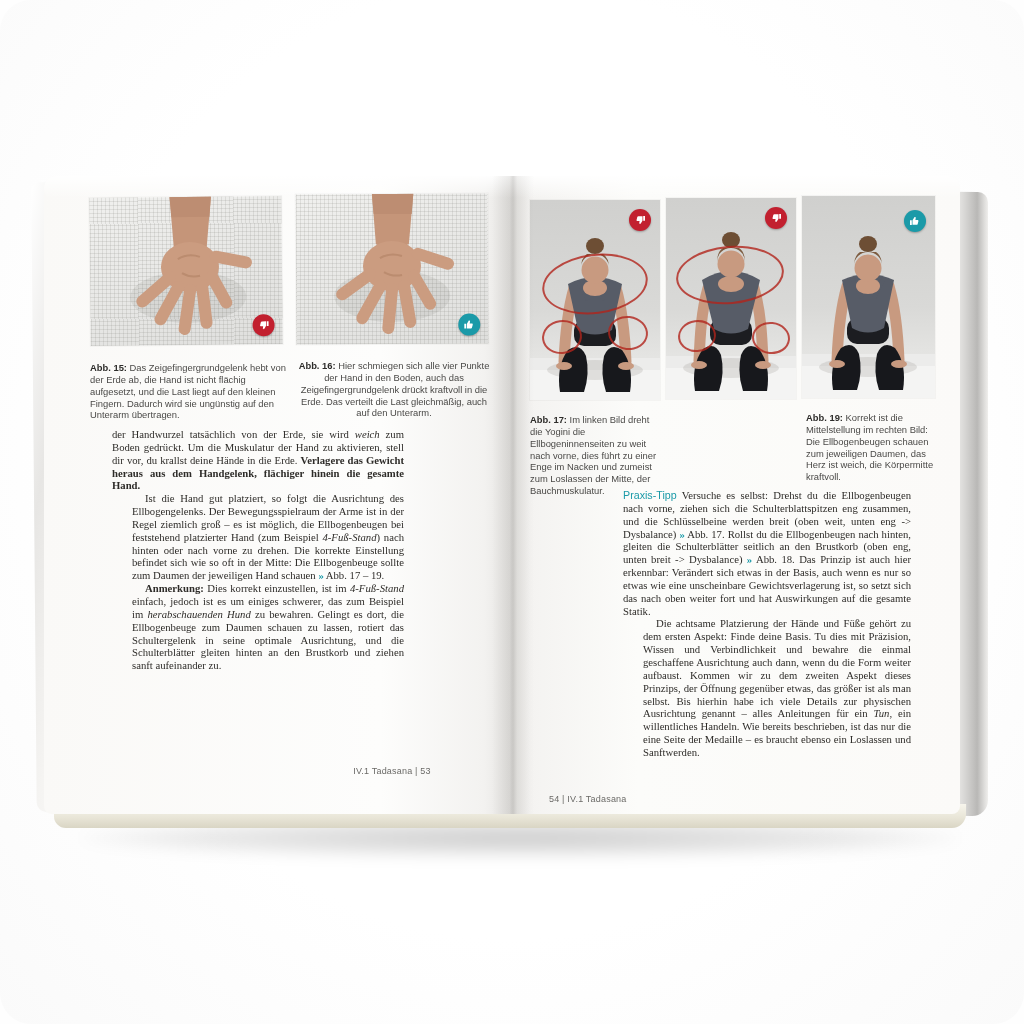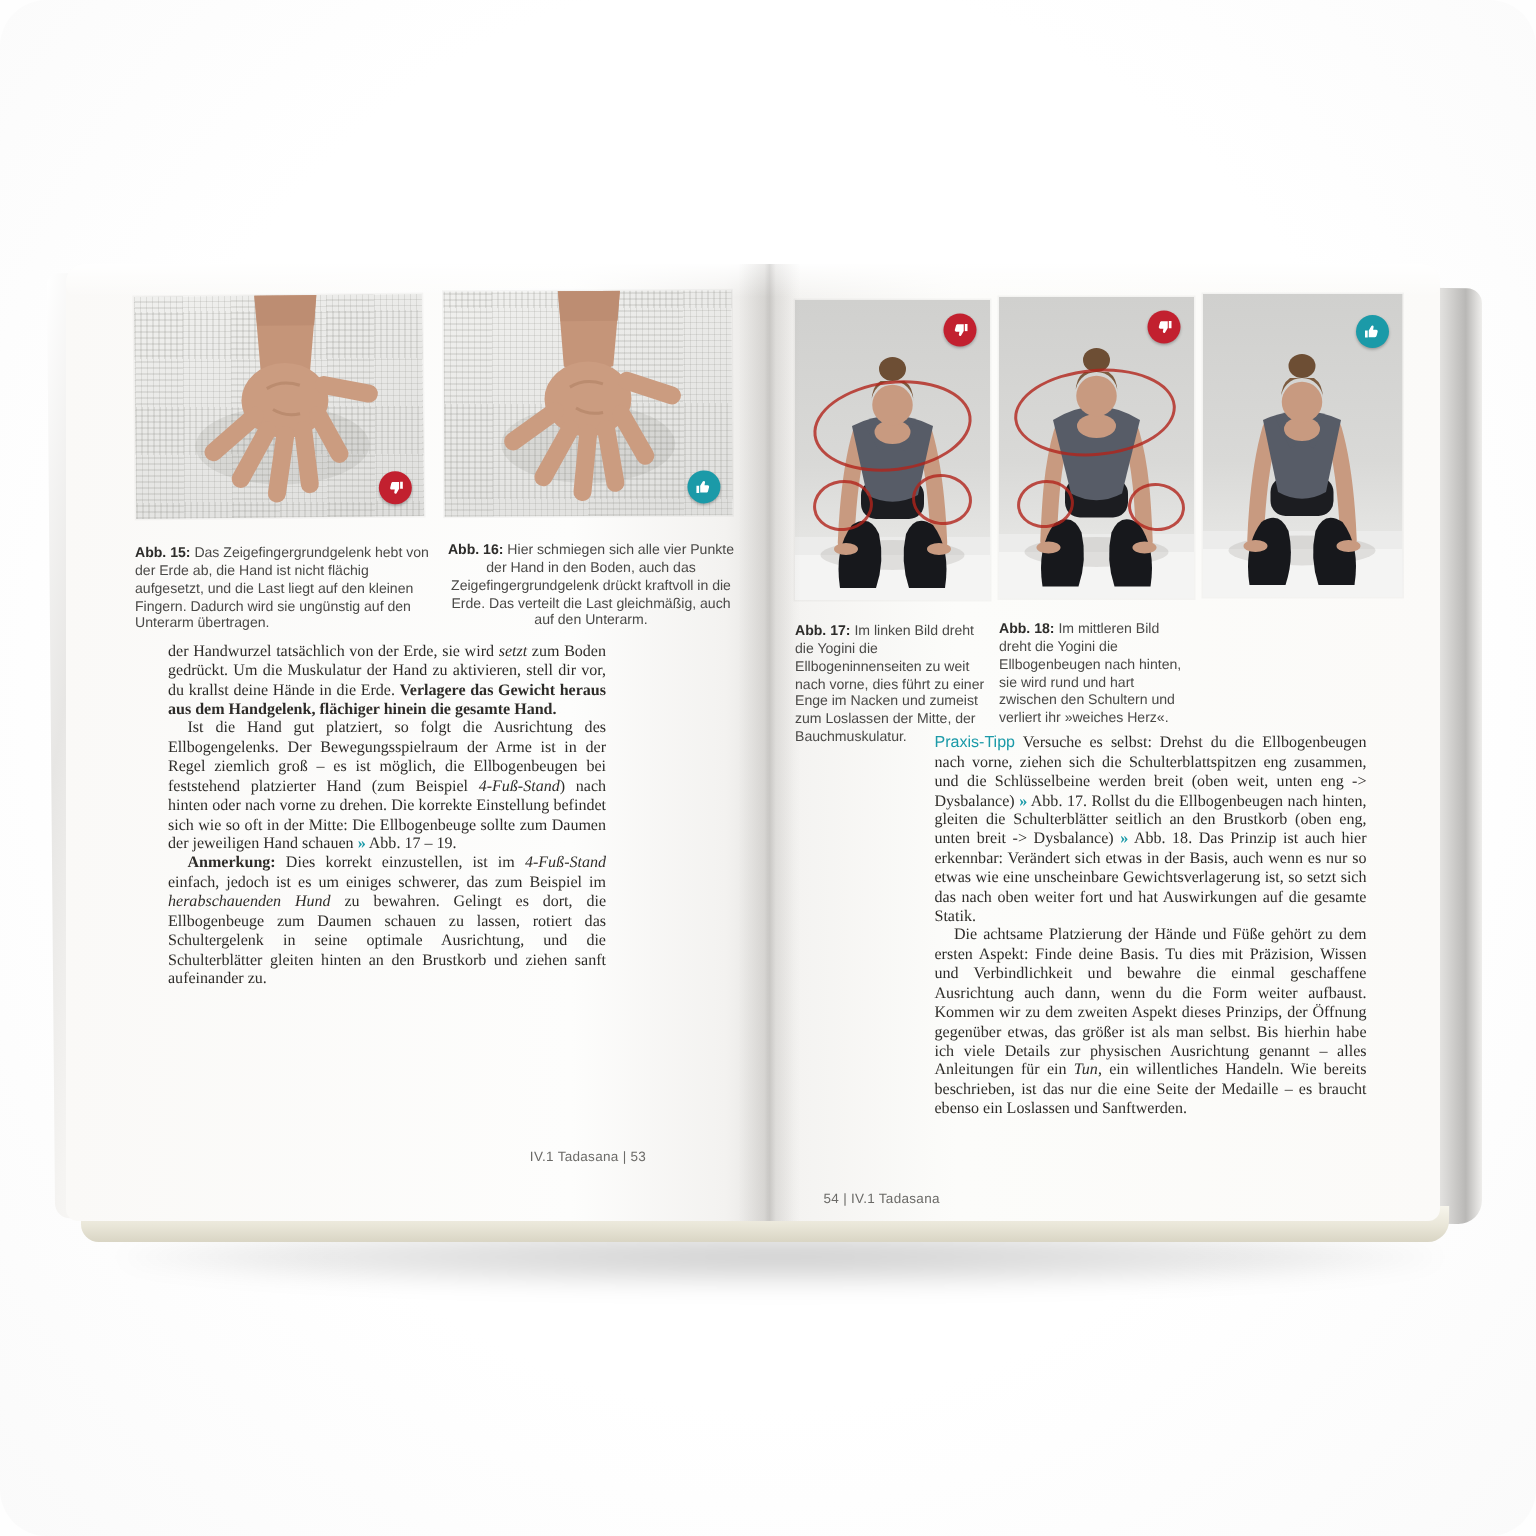--- a/index.html
+++ b/index.html
@@ -51,21 +51,21 @@
   .badge svg{position:static;}
   .ann{position:absolute;border:2px solid rgba(178,36,28,.8);border-radius:50%;z-index:2;}
 
   
   .cap{position:absolute;z-index:2;font-size:9.4px;line-height:11.7px;color:#4a4947;
        font-family:"Liberation Sans",sans-serif;}
   .cap b{color:#2d2c2a;}
   .bodytext{position:absolute;z-index:2;font-family:"Liberation Serif",serif;
        font-size:10.7px;line-height:12.85px;color:#2e2c29;text-align:justify;}
   .bodytext p{margin:0;}
-  .bodytext p.ind{text-indent:13px;}
+  .bodytext p.ind{text-indent:13px;margin-left:20px;}
   .bodytext em{font-style:italic;}
   .bodytext strong{font-weight:700;}
   .mark{color:#1b9aa8;font-weight:700;}
   .tip{color:#1b9aa8;font-weight:400;font-family:"Liberation Sans",sans-serif;}
   .footer{position:absolute;z-index:2;font-size:9px;color:#6b6a67;letter-spacing:.2px;
        font-family:"Liberation Sans",sans-serif;}
 </style>
 </head>
 <body>
 
@@ -138,21 +138,21 @@
   <p class="cap" style="left:90px;top:353px;width:196px;">
     <b>Abb. 15:</b>
     <span>Das Zeigefingergrundgelenk hebt von der Erde ab, die Hand ist nicht flächig aufgesetzt, und die Last liegt auf den kleinen Fingern. Dadurch wird sie ungünstig auf den Unterarm übertragen.</span>
   </p>
   <p class="cap" style="left:296px;top:351px;width:196px;text-align:center;">
     <b>Abb. 16:</b>
     <span>Hier schmiegen sich alle vier Punkte der Hand in den Boden, auch das Zeigefingergrundgelenk drückt kraftvoll in die Erde. Das verteilt die Last gleichmäßig, auch auf den Unterarm.</span>
   </p>
 
   <div class="bodytext" style="left:112px;top:428px;width:292px;">
-    <p>der Handwurzel tatsächlich von der Erde, sie wird <em>setzt</em> zum Boden gedrückt. Um die Muskulatur der Hand zu aktivieren, stell dir vor, du krallst deine Hände in die Erde. <strong>Verlagere das Gewicht heraus aus dem Handgelenk, flächiger hinein die gesamte Hand.</strong></p>
+    <p>der Handwurzel tatsächlich von der Erde, sie wird <em>weich</em> zum Boden gedrückt. Um die Muskulatur der Hand zu aktivieren, stell dir vor, du krallst deine Hände in die Erde. <strong>Verlagere das Gewicht heraus aus dem Handgelenk, flächiger hinein die gesamte Hand.</strong></p>
     <p class="ind">Ist die Hand gut platziert, so folgt die Ausrichtung des Ellbogengelenks. Der Bewegungsspielraum der Arme ist in der Regel ziemlich groß – es ist möglich, die Ellbogenbeugen bei feststehend platzierter Hand (zum Beispiel <em>4-Fuß-Stand</em>) nach hinten oder nach vorne zu drehen. Die korrekte Einstellung befindet sich wie so oft in der Mitte: Die Ellbogenbeuge sollte zum Daumen der jeweiligen Hand schauen <span class="mark">»</span> Abb. 17 – 19.</p>
     <p class="ind"><strong>Anmerkung:</strong> Dies korrekt einzustellen, ist im <em>4-Fuß-Stand</em> einfach, jedoch ist es um einiges schwerer, das zum Beispiel im <em>herabschauenden Hund</em> zu bewahren. Gelingt es dort, die Ellbogenbeuge zum Daumen schauen zu lassen, rotiert das Schultergelenk in seine optimale Ausrichtung, und die Schulterblätter gleiten hinten an den Brustkorb und ziehen sanft aufeinander zu.</p>
   </div>
 
   <div class="footer" style="left:317px;top:766px;width:150px;text-align:center;">IV.1 Tadasana | 53</div>
 
   <div class="fig studio" style="left:530px;top:200px;width:130px;height:200px;">
     <svg width="130" height="200" viewBox="0 0 130 200">
       <rect x="0" y="158" width="130" height="42" fill="#ececeb"></rect>
       <rect x="0" y="170" width="130" height="30" fill="#f4f4f3"></rect>
@@ -245,23 +245,23 @@
           <path d="M2 10.5h3.6V20H2z"></path>
           <path d="M7 19.6h8.2c1.1 0 2-.75 2.2-1.8l1.5-5.6c.3-1.2-.6-2.4-1.9-2.4h-4.2l.7-3.9c.2-1-.6-1.9-1.6-1.9-.6 0-1.1.3-1.4.8L7 10.6z"></path>
         </svg>
     </div>
   </div>
 
   <p class="cap" style="left:530px;top:405px;width:128px;">
     <b>Abb. 17:</b>
     <span>Im linken Bild dreht die Yogini die Ellbogeninnenseiten zu weit nach vorne, dies führt zu einer Enge im Nacken und zumeist zum Loslassen der Mitte, der Bauchmuskulatur.</span>
   </p>
-  <p class="cap" style="left:666px;top:404px;width:128px;">
-    <b>Abb. 18:</b>
-    <span>Im mittleren Bild dreht die Yogini die Ellbogenbeugen nach hinten, sie wird rund und hart zwischen den Schultern und verliert ihr »weiches Herz«.</span>
+  <p class="cap" style="left:806px;top:403px;width:130px;">
+    <b>Abb. 19:</b>
+    <span>Korrekt ist die Mittelstellung im rechten Bild: Die Ellbogenbeugen schauen zum jeweiligen Daumen, das Herz ist weich, die Körpermitte kraftvoll.</span>
   </p>
 
   <div class="bodytext" style="left:623px;top:489px;width:288px;">
     <p><span class="tip">Praxis-Tipp</span> Versuche es selbst: Drehst du die Ellbogenbeugen nach vorne, ziehen sich die Schulterblattspitzen eng zusammen, und die Schlüsselbeine werden breit (oben weit, unten eng -&gt; Dysbalance) <span class="mark">»</span> Abb. 17. Rollst du die Ellbogenbeugen nach hinten, gleiten die Schulterblätter seitlich an den Brustkorb (oben eng, unten breit -&gt; Dysbalance) <span class="mark">»</span> Abb. 18. Das Prinzip ist auch hier erkennbar: Verändert sich etwas in der Basis, auch wenn es nur so etwas wie eine unscheinbare Gewichtsverlagerung ist, so setzt sich das nach oben weiter fort und hat Auswirkungen auf die gesamte Statik.</p>
     <p class="ind">Die achtsame Platzierung der Hände und Füße gehört zu dem ersten Aspekt: Finde deine Basis. Tu dies mit Präzision, Wissen und Verbindlichkeit und bewahre die einmal geschaffene Ausrichtung auch dann, wenn du die Form weiter aufbaust. Kommen wir zu dem zweiten Aspekt dieses Prinzips, der Öffnung gegenüber etwas, das größer ist als man selbst. Bis hierhin habe ich viele Details zur physischen Ausrichtung genannt – alles Anleitungen für ein <em>Tun</em>, ein willentliches Handeln. Wie bereits beschrieben, ist das nur die eine Seite der Medaille – es braucht ebenso ein Loslassen und Sanftwerden.</p>
   </div>
 
   <div class="footer" style="left:549px;top:770px;margin-top:24px;">54 | IV.1 Tadasana</div>
 
 </div>

